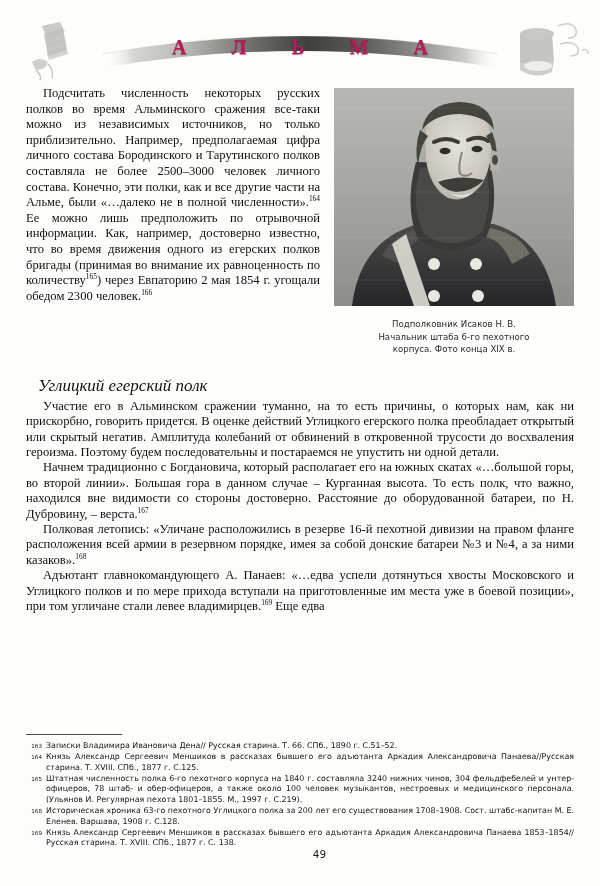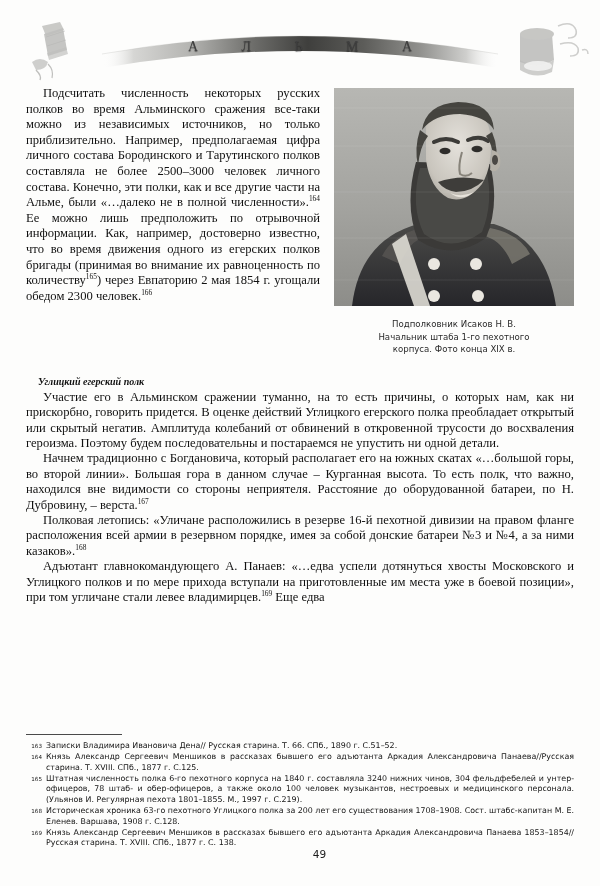--- a/index.html
+++ b/index.html
@@ -61,24 +61,24 @@
     top: 0;
     width: 400px;
     height: 48px;
     display: flex;
     align-items: center;
     justify-content: center;
     pointer-events: none;
   }
   .banner-letters {
     font-family: "Liberation Serif", "DejaVu Serif", serif;
-    font-size: 14px;
-    font-weight: normal;
+    font-size: 20px;
+    font-weight: bold;
     letter-spacing: 20px;
-    color: #404040;
+    color: #be185d;
     text-indent: 20px;
     transform: translateY(-1px);
     text-shadow: 0 1px 1px rgba(0,0,0,0.45);
   }
 
   
   .content {
     position: absolute;
     left: 26px;
     top: 86px;
@@ -117,22 +117,22 @@
     text-indent: 17px;
     hyphens: auto;
   }
   p.narrow {
     font-size: 12.6px;
     line-height: 15.6px;
   }
 
   .sec-heading {
     font-style: italic;
-    font-size: 10px;
-    font-weight: bold;
+    font-size: 17px;
+    font-weight: normal;
     margin: 14px 0 3px 12px;
     text-indent: 0;
   }
 
   sup.fn {
     font-size: 7.4px;
     vertical-align: super;
     line-height: 0;
   }
 
@@ -316,35 +316,35 @@
             <line x1="0" y1="20" x2="240" y2="20" stroke="#ffffff" stroke-width="0.5"></line>
             <line x1="0" y1="58" x2="240" y2="58" stroke="#ffffff" stroke-width="0.5"></line>
             <line x1="0" y1="104" x2="240" y2="104" stroke="#ffffff" stroke-width="0.5"></line>
             <line x1="0" y1="150" x2="240" y2="150" stroke="#ffffff" stroke-width="0.5"></line>
             <line x1="0" y1="192" x2="240" y2="192" stroke="#ffffff" stroke-width="0.5"></line>
           </g>
         </svg>
       </div>
       <div class="photo-caption">
         <div>Подполковник Исаков Н. В.</div>
-        <div>Начальник штаба 1-го пехотного</div>
+        <div>Начальник штаба 6-го пехотного</div>
         <div>корпуса. Фото конца XIX в.</div>
       </div>
     </div>
 
 
     <p class="body narrow"><span>Подсчитать численность некоторых русских полков во время Альминского сражения все-таки можно из независимых источников, но только приблизительно. Например, предполагаемая цифра личного состава Бородинского и Тарутинского полков составляла не более 2500–3000 человек личного состава. Конечно, эти полки, как и все другие части на Альме, были «…далеко не в полной численности».</span><sup class="fn">164</sup><span> Ее можно лишь предположить по отрывочной информации. Как, например, достоверно известно, что во время движения одного из егерских полков бригады (принимая во внимание их равноценность по количеству</span><sup class="fn">165</sup><span>) через Евпаторию 2 мая 1854 г. угощали обедом 2300 человек.</span><sup class="fn">166</sup></p>
 
     <div class="clearer"></div>
 
     <div class="sec-heading">Углицкий егерский полк</div>
 
     <p class="body">Участие его в Альминском сражении туманно, на то есть причины, о которых нам, как ни прискорбно, говорить придется. В оценке действий Углицкого егерского полка преобладает открытый или скрытый негатив. Амплитуда колебаний от обвинений в откровенной трусости до восхваления героизма. Поэтому будем последовательны и постараемся не упустить ни одной детали.</p>
 
-    <p class="body"><span>Начнем традиционно с Богдановича, который располагает его на южных скатах «…большой горы, во второй линии». Большая гора в данном случае – Курганная высота. То есть полк, что важно, находился вне видимости со стороны неприятеля. Расстояние до оборудованной батареи, по Н. Дубровину, – верста.</span><sup class="fn">167</sup></p>
+    <p class="body"><span>Начнем традиционно с Богдановича, который располагает его на южных скатах «…большой горы, во второй линии». Большая гора в данном случае – Курганная высота. То есть полк, что важно, находился вне видимости со стороны достоверно. Расстояние до оборудованной батареи, по Н. Дубровину, – верста.</span><sup class="fn">167</sup></p>
 
     <p class="body"><span>Полковая летопись: «Уличане расположились в резерве 16-й пехотной дивизии на правом фланге расположения всей армии в резервном порядке, имея за собой донские батареи №3 и №4, а за ними казаков».</span><sup class="fn">168</sup></p>
 
     <p class="body"><span>Адъютант главнокомандующего А. Панаев: «…едва успели дотянуться хвосты Московского и Углицкого полков и по мере прихода вступали на приготовленные им места уже в боевой позиции», при том угличане стали левее владимирцев.</span><sup class="fn">169</sup><span> Еще едва</span></p>
   </div>
 
   <div class="footnotes">
     <div class="fn-rule"></div>
 
     <div class="fn-item">

